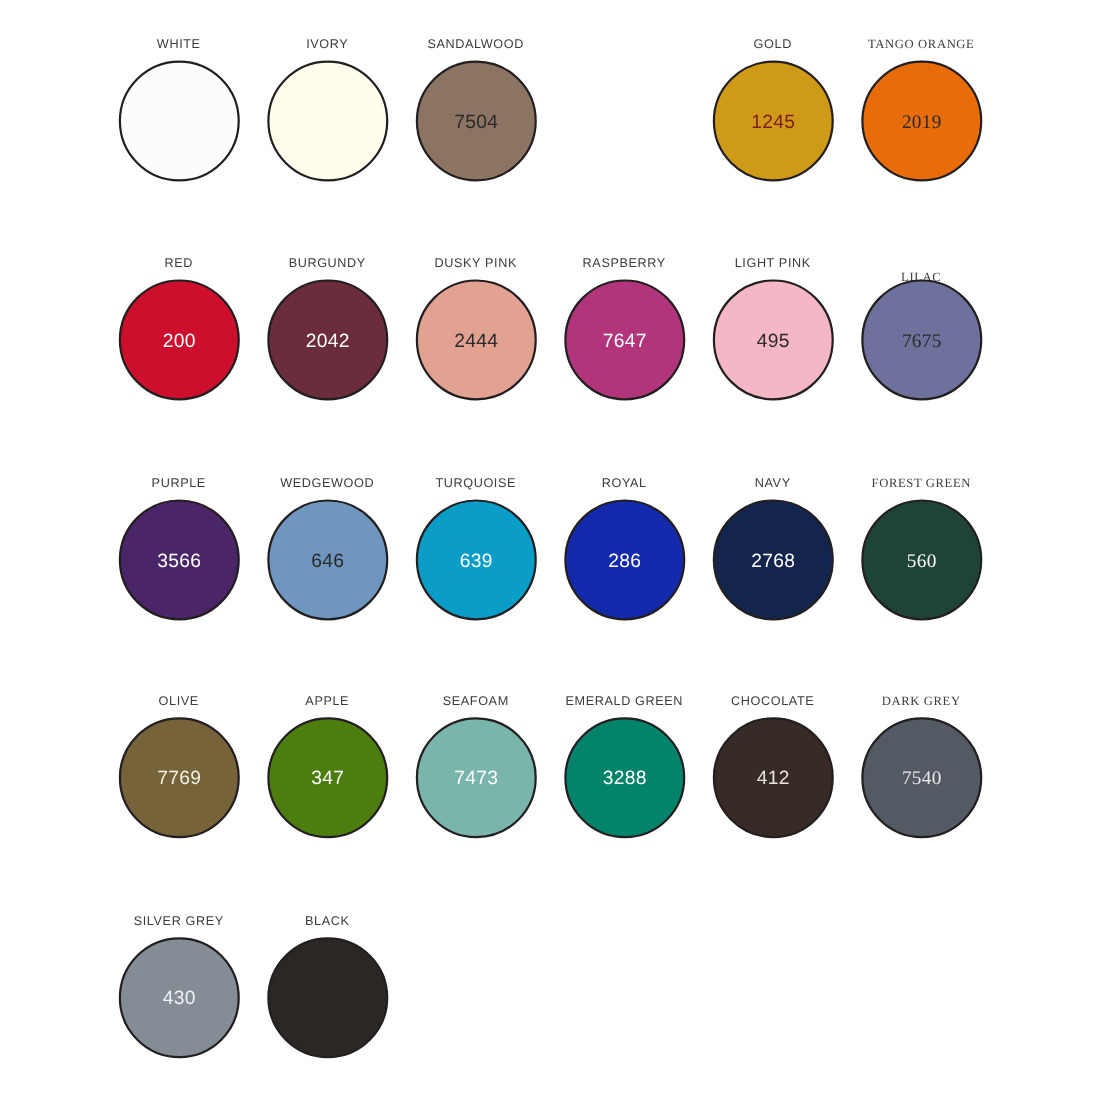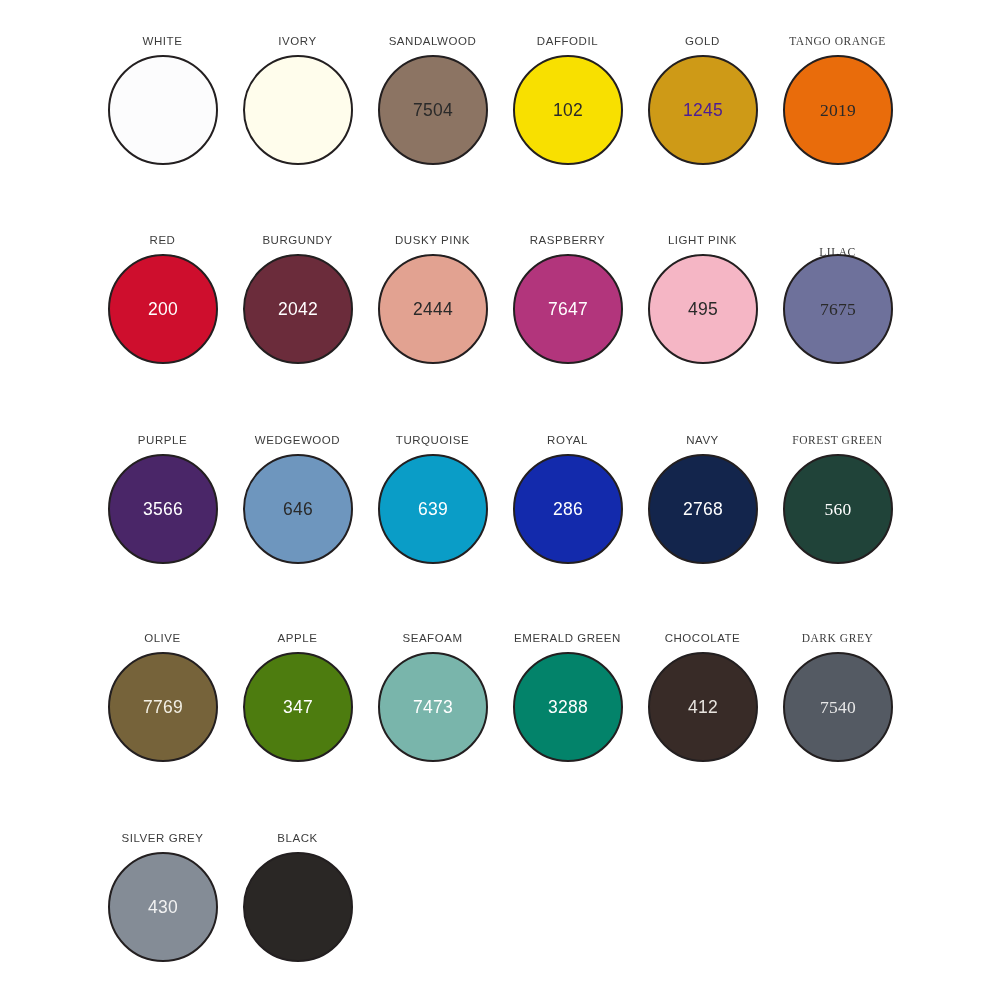--- a/index.html
+++ b/index.html
@@ -96,30 +96,24 @@
       <div class="swatch-circle" style="background: rgb(255, 253, 236); border-color: rgb(35, 31, 32);">
         <span class="swatch-code" style="color: rgb(42, 42, 42);"></span>
       </div>
     </div>
     <div class="swatch-cell c2">
       <div class="swatch-name" style="color: rgb(60, 60, 60);">SANDALWOOD</div>
       <div class="swatch-circle" style="background: rgb(140, 116, 99); border-color: rgb(35, 31, 32);">
         <span class="swatch-code" style="color: rgb(42, 42, 42);">7504</span>
       </div>
     </div>
-    <div class="swatch-cell c3">
-      <div class="swatch-name" style="color: rgb(60, 60, 60);">DAFFODIL</div>
-      <div class="swatch-circle" style="background: rgb(248, 224, 0); border-color: rgb(35, 31, 32);">
-        <span class="swatch-code" style="color: rgb(42, 42, 42);">102</span>
-      </div>
-    </div>
     <div class="swatch-cell c4">
       <div class="swatch-name" style="color: rgb(60, 60, 60);">GOLD</div>
       <div class="swatch-circle" style="background: rgb(206, 154, 23); border-color: rgb(35, 31, 32);">
-        <span class="swatch-code" style="color: #4c1d95;">1245</span>
+        <span class="swatch-code" style="color: #7f1d1d;">1245</span>
       </div>
     </div>
     <div class="swatch-cell c5">
       <div class="swatch-name" style="color: rgb(60, 60, 60);">TANGO ORANGE</div>
       <div class="swatch-circle" style="background: rgb(233, 108, 11); border-color: rgb(35, 31, 32);">
         <span class="swatch-code" style="color: rgb(42, 42, 42);">2019</span>
       </div>
     </div>
   </div>
 

